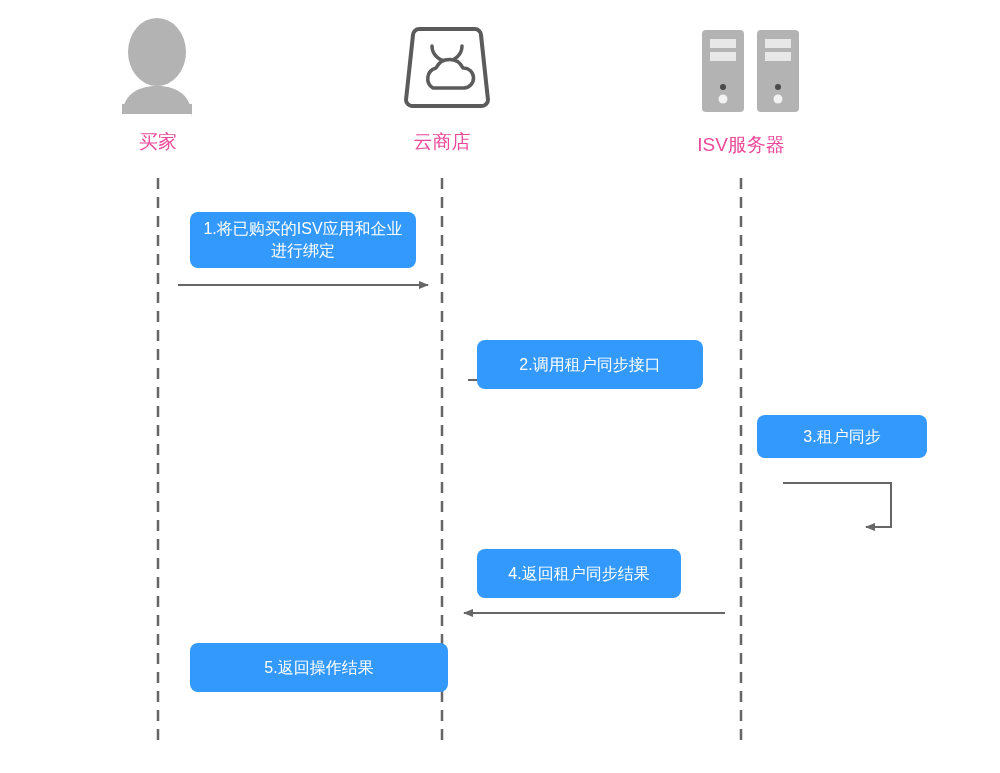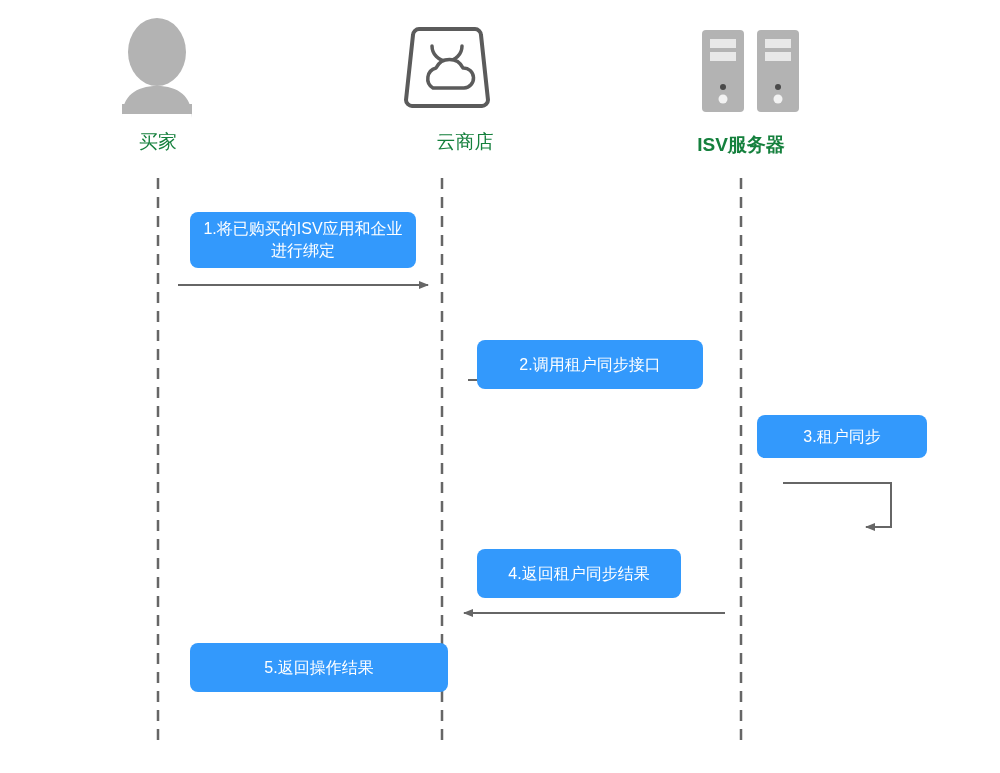--- a/index.html
+++ b/index.html
@@ -16,21 +16,21 @@
   }
   #diagram {
     position: absolute;
     left: 0; top: 0;
     width: 1000px;
     height: 773px;
   }
   .actor-label {
     position: absolute;
     text-align: center;
-    color: #15803d;
+    color: #ec4899;
     font-size: 19px;
     line-height: 22px;
     white-space: nowrap;
     transform: translateX(-50%);
   }
   .msg-box {
     position: absolute;
     background: #3399fc;
     border-radius: 8px;
     color: #ffffff;
@@ -91,22 +91,22 @@
   <line x1="178" y1="285" x2="428" y2="285" stroke="#666666" stroke-width="2" marker-end="url(#arrowRight)"></line>
 
   <line x1="468" y1="380" x2="698" y2="380" stroke="#666666" stroke-width="2" marker-end="url(#arrowRight)"></line>
 
   <path d="M783,483 L891,483 L891,527 L866,527" fill="none" stroke="#666666" stroke-width="2" marker-end="url(#arrowLeft)"></path>
 
   <line x1="725" y1="613" x2="464" y2="613" stroke="#666666" stroke-width="2" marker-end="url(#arrowLeft)"></line>
 </svg>
 
 <div class="actor-label" style="left:158px; top:131px;">买家</div>
-<div class="actor-label" style="left:442px; top:131px;margin-left:23px;">云商店</div>
-<div class="actor-label" style="left:741px; top:134px;font-weight:bold;">ISV服务器</div>
+<div class="actor-label" style="left:442px; top:131px;">云商店</div>
+<div class="actor-label" style="left:741px; top:134px;">ISV服务器</div>
 
 <div class="msg-box" style="left:190px; top:212px; width:226px; height:56px;">1.将已购买的ISV应用和企业
 进行绑定</div>
 
 <div class="msg-box" style="left:477px; top:313px; width:226px; height:49px;margin-top:27px;">2.调用租户同步接口</div>
 
 <div class="msg-box" style="left:757px; top:415px; width:170px; height:43px;">3.租户同步</div>
 
 <div class="msg-box" style="left:477px; top:549px; width:204px; height:49px;">4.返回租户同步结果</div>
 

